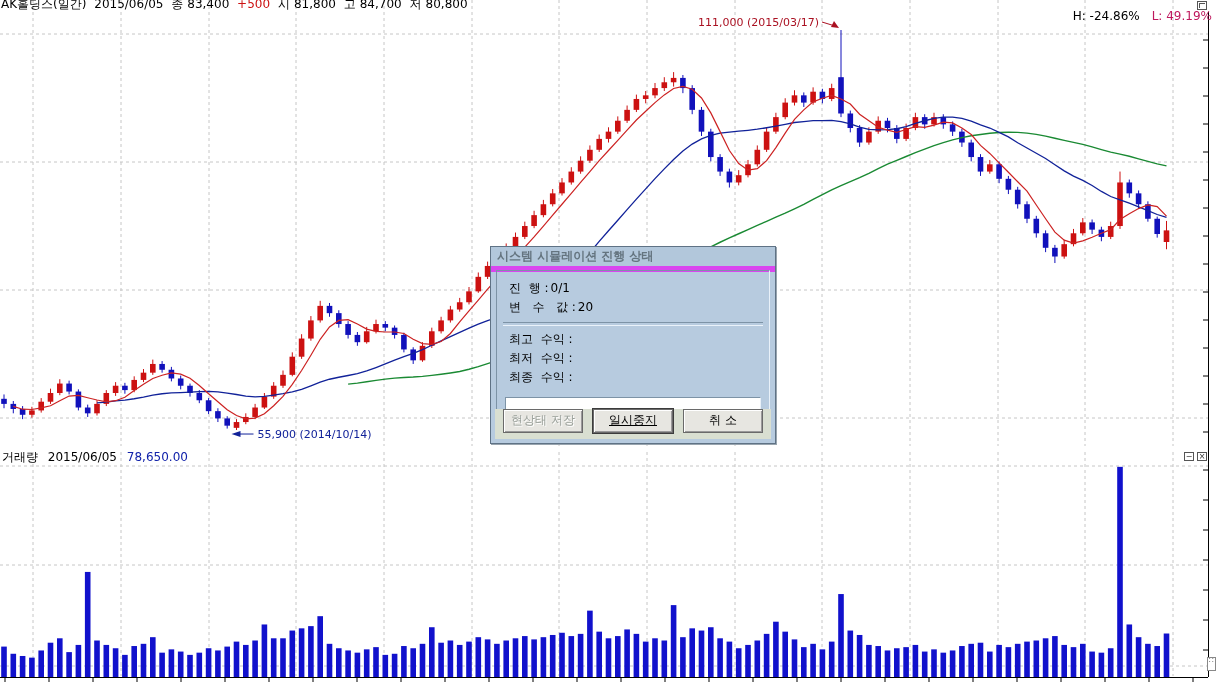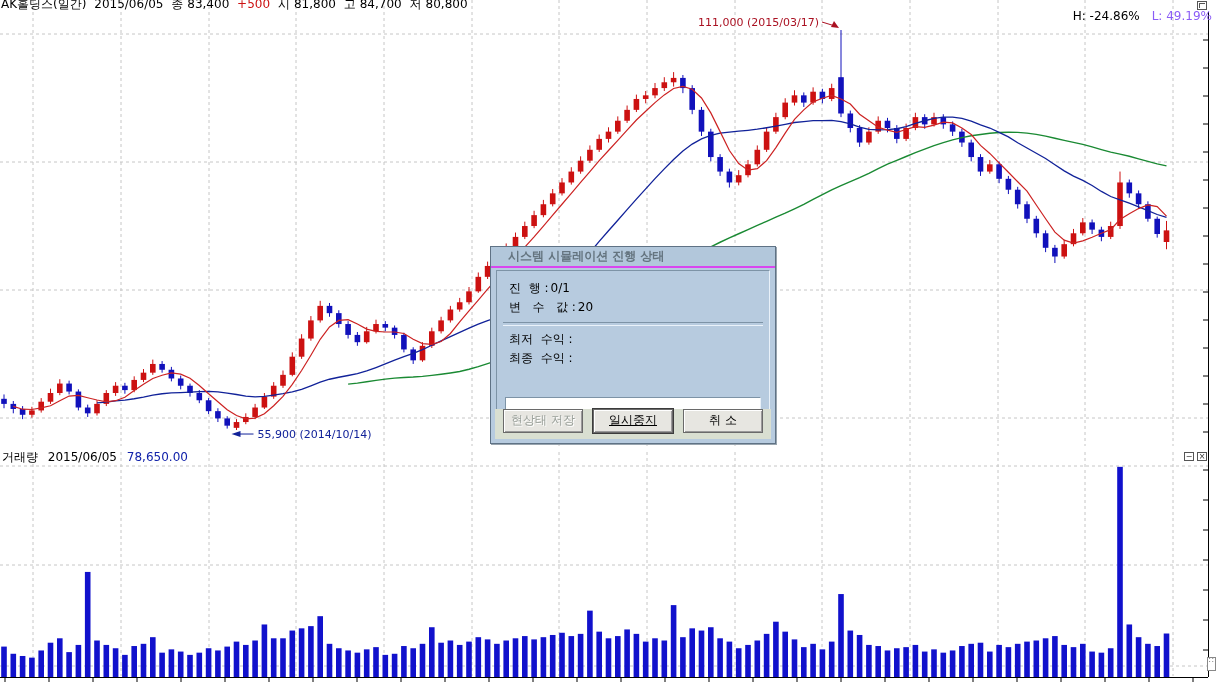--- a/index.html
+++ b/index.html
@@ -5,35 +5,35 @@
   html,body{margin:0;padding:0;background:#fff;}
   body{width:1216px;height:683px;overflow:hidden;font-family:"DejaVu Sans","Liberation Sans",sans-serif;}
   .screen{position:relative;width:1216px;height:683px;background:#fff;}
   #chart{position:absolute;left:0;top:0;}
   
   .price-header{position:absolute;left:1px;top:-4px;font-size:12px;color:#000;white-space:nowrap;}
   .price-header span{margin-right:4px;}
   .chg{color:#cc1111;}
   .hl-badge{position:absolute;top:9px;right:4px;font-size:12px;white-space:nowrap;}
   .hl-h{color:#000000;margin-right:12px;}
-  .hl-l{color:#8b5cf6;}
+  .hl-l{color:#be185d;}
   .winbox{position:absolute;width:10px;height:9px;border:1px solid #555;background:#fff;font-size:8px;line-height:8px;text-align:center;color:#333;box-sizing:border-box;}
   .restore{top:1px;right:9px;}
   .restore i{display:block;margin:1px;height:4px;border:1px solid #555;border-width:1px 0 0 1px;}
   .vol-min{top:452px;right:22px;}
   .vol-close{top:452px;right:9px;}
   
   .volume-header{position:absolute;left:2px;top:449px;font-size:12px;color:#000;white-space:nowrap;}
   .volume-header span{margin-right:6px;}
   .vol-val{color:#1122aa;}
   
   .dialog{position:absolute;left:490px;top:246px;width:286px;height:198px;background:#b7cbdf;
           border:1px solid #5f7285;box-shadow:1px 1px 0 #98a4ae;font-size:12px;box-sizing:border-box;}
-  .dlg-title{height:19px;line-height:19px;padding-left:17px;color:#64747f;font-weight:bold;
-             background:#b2c7db;border-bottom:2px solid #d946ef;}
+  .dlg-title{height:19px;line-height:19px;padding-left:6px;color:#64747f;font-weight:bold;
+             background:#b2c7db;border-bottom:6px solid #d946ef;}
   .dlg-inner{position:absolute;left:5px;right:5px;top:23px;height:141px;box-sizing:border-box;
              border-top:1px solid #7d93a6;border-left:1px solid #7d93a6;
              border-bottom:1px solid #e9f1f9;border-right:1px solid #e9f1f9;
              padding:8px 12px 0 12px;color:#000;}
   .dlg-row{height:19px;line-height:19px;white-space:pre;}
   .dlg-row .val{margin-left:2px;}
   .dlg-sep{height:2px;margin:5px -6px 4px -6px;border-top:1px solid #7d93a6;border-bottom:1px solid #eaf2fa;}
   .progress{position:absolute;left:14px;right:14px;top:150px;height:11px;background:#fff;
             border:1px solid;border-color:#7d93a6 #e9f1f9 #e9f1f9 #7d93a6;}
   .progress .fill{height:100%;background:#3355aa;width:0;}
@@ -564,20 +564,21 @@
   </div>
   <div class="winbox vol-min">−</div>
   <div class="winbox vol-close">×</div>
 
   <div class="dialog">
     <div class="dlg-title">시스템 시뮬레이션 진행 상태</div>
     <div class="dlg-inner">
       <div class="dlg-row"><span>진  행 :</span><span class="val">0/1</span></div>
       <div class="dlg-row"><span>변   수   값 :</span><span class="val">20</span></div>
       <div class="dlg-sep"></div>
+      <div class="dlg-row">최고  수익 :</div>
       <div class="dlg-row">최저  수익 :</div>
       <div class="dlg-row">최종  수익 :</div>
     </div>
     <div class="progress">
         <div class="fill" style="width: 0%;"></div>
       </div>
     <div class="btn-strip">
       <div class="btn disabled">현상태 저장</div>
       <div class="btn default">일시중지</div>
       <div class="btn">취  소</div>

